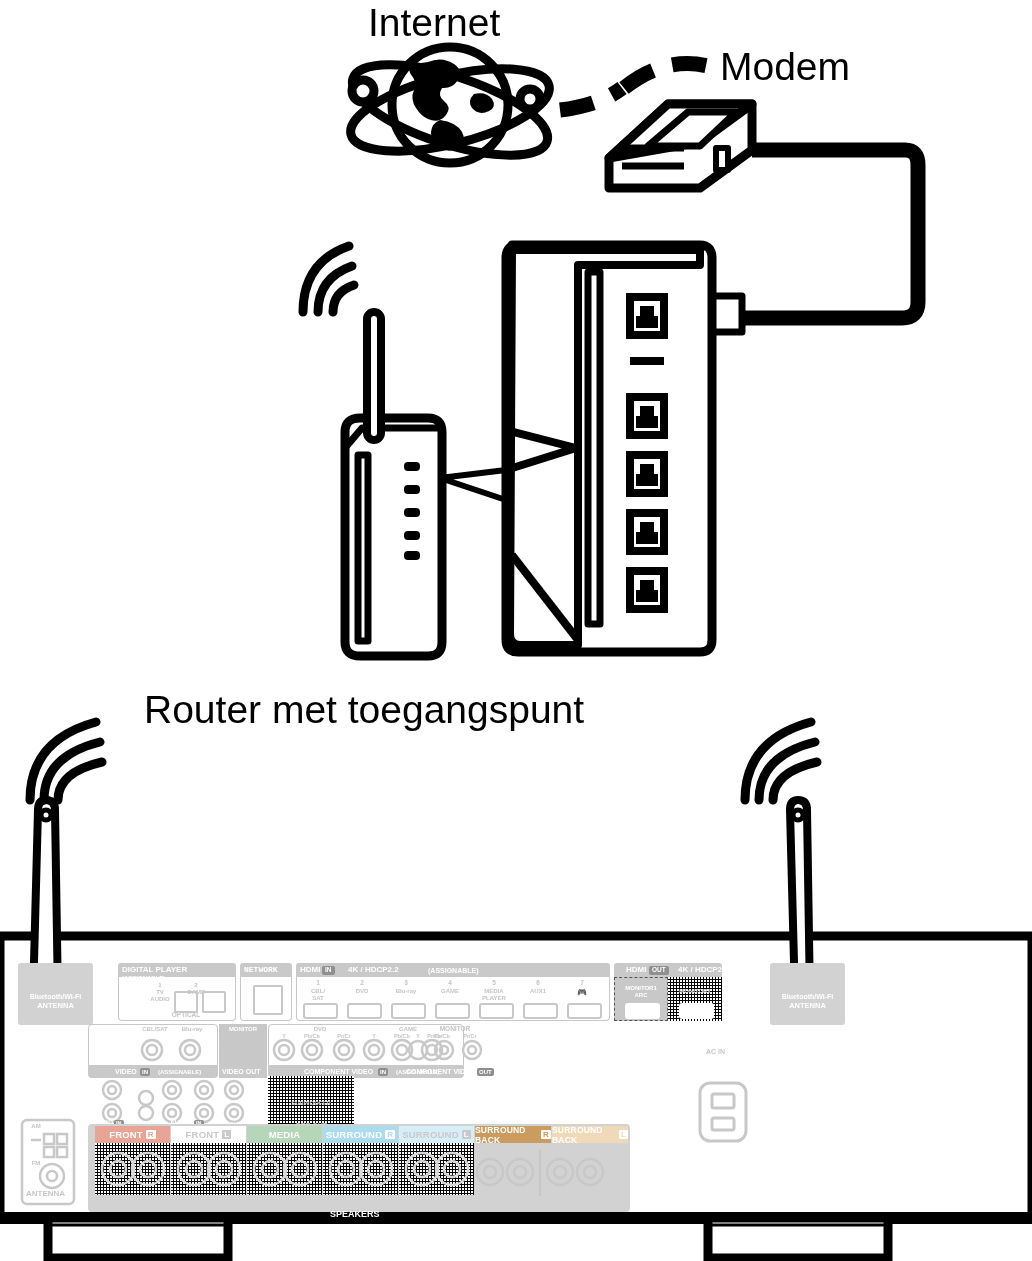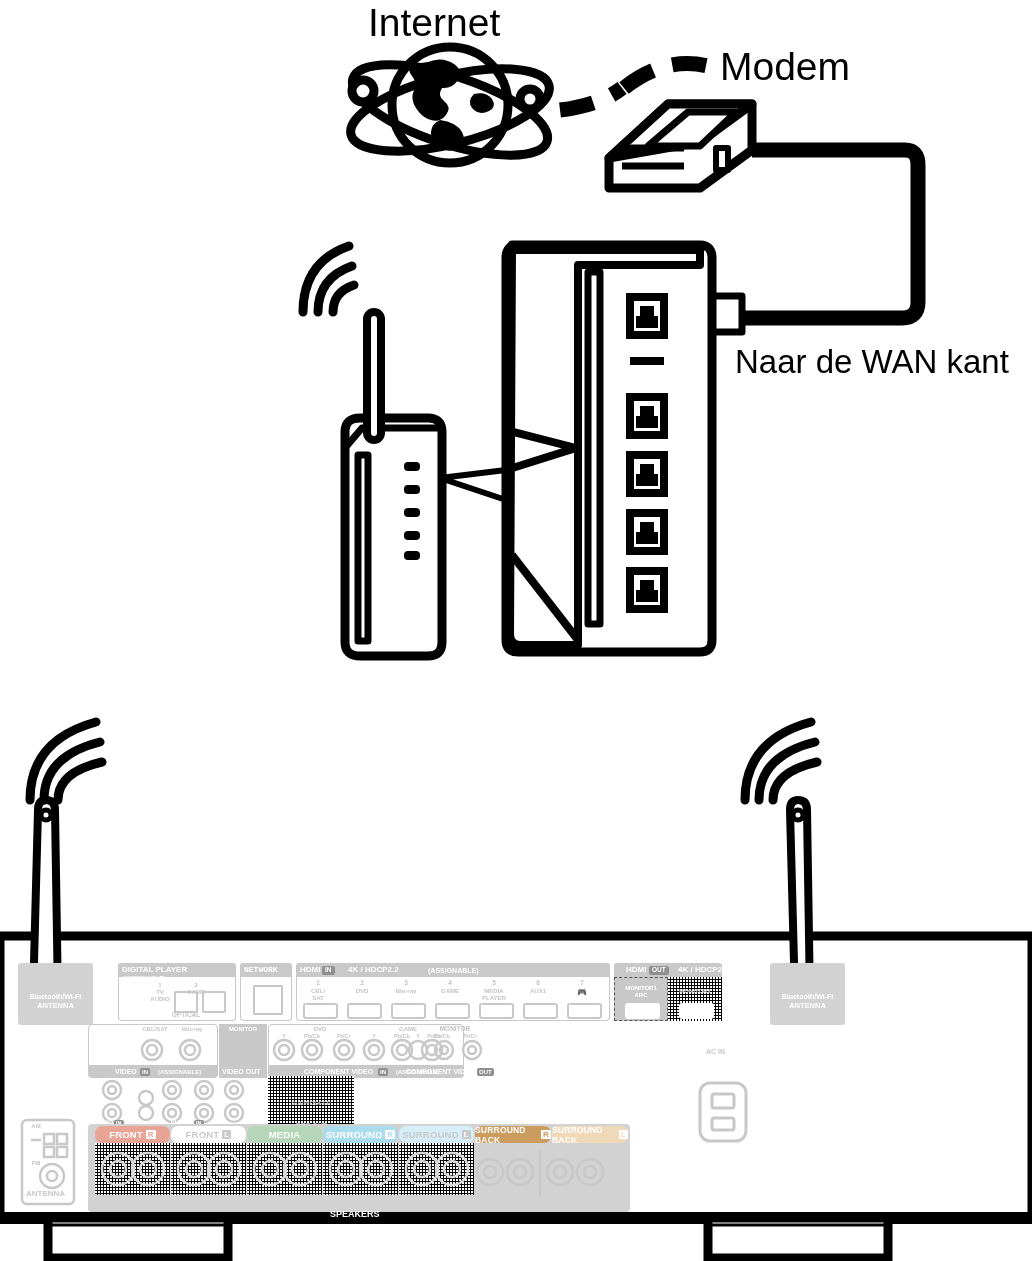--- a/index.html
+++ b/index.html
@@ -72,21 +72,20 @@
     position: absolute;
     height: 17px;
     box-sizing: border-box;
     display: flex;
     align-items: center;
     justify-content: center;
     font-size: 9.5px;
     font-weight: bold;
     letter-spacing: .2px;
     color: #ffffff;
-    border-radius: 7px;
   }
 
   .hatch {
     position: absolute;
     background-color: #000;
     background-image:
       radial-gradient(circle at 1px 1px, #fff 0.9px, transparent 1px);
     background-size: 3px 3px;
   }
 </style>
@@ -237,22 +236,22 @@
       <path d="M745 800 Q745 740 811 722"></path>
       <path d="M759 800 Q759 756 815 742"></path>
       <path d="M773 800 Q773 772 817 762"></path>
     </g>
   </svg>
 
   <div class="lbl" id="lbl-internet">Internet</div>
 
   <div class="lbl" id="lbl-modem">Modem</div>
 
-  <div class="lbl" id="lbl-wan">Naar de WAN kant</div>
-
+
+  <div class="lbl" id="lbl-router">Router met toegangspunt</div>
 
   <div class="plate grey-out" style="left:18px; top:963px; width:75px; height:62px; border-radius:3px;"></div>
   <div class="sm-lab" style="left:18px; top:993px; width:75px; font-size:7px; color:#fff;">Bluetooth/Wi-Fi</div>
   <div class="sm-lab" style="left:18px; top:1002px; width:75px; font-size:7.5px; color:#fff;">ANTENNA</div>
 
   <div class="plate grey-out" style="left:770px; top:963px; width:75px; height:62px; border-radius:3px;"></div>
   <div class="sm-lab" style="left:770px; top:993px; width:75px; font-size:7px; color:#fff;">Bluetooth/Wi-Fi</div>
   <div class="sm-lab" style="left:770px; top:1002px; width:75px; font-size:7.5px; color:#fff;">ANTENNA</div>
 
   <div class="plate grey-bar" style="left:118px; top:963px; width:118px; height:14px; border-radius:3px 3px 0 0;"></div>

